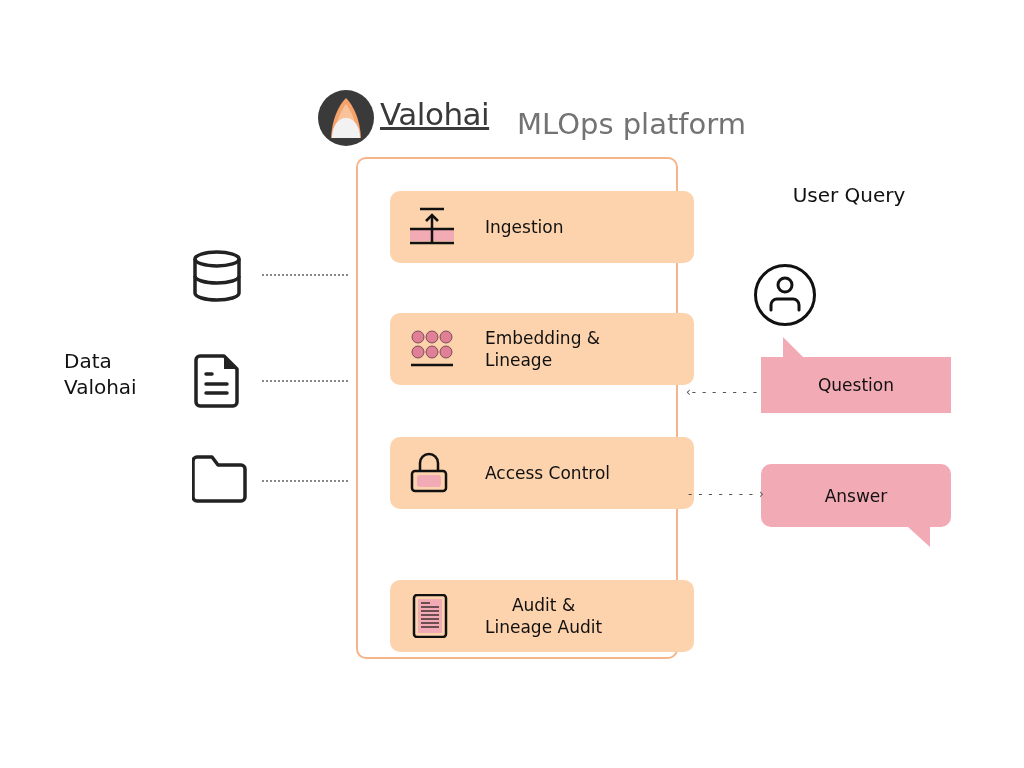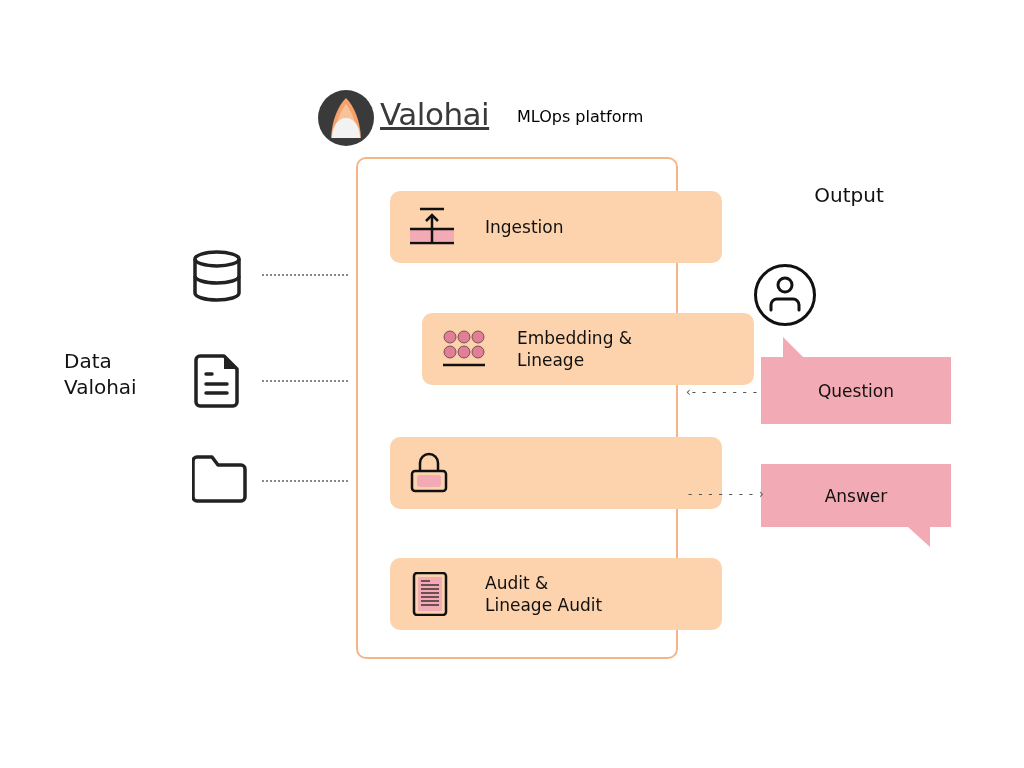--- a/index.html
+++ b/index.html
@@ -1,30 +1,30 @@
 <!DOCTYPE html>
 <html><head>
 <meta charset="utf-8">
 <style>
   html, body { margin:0; padding:0; }
   body { width:1024px; height:768px; background:#ffffff; position:relative; overflow:hidden;
          font-family:"DejaVu Sans", sans-serif; color:#111; }
   .abs { position:absolute; }
   .logo-circle { left:318px; top:90px; width:56px; height:56px; }
   .brand { left:380px; top:96px; font-size:31px; font-weight:500; color:#3a3a3a; letter-spacing:-0.5px;text-decoration:underline; }
-  .subtitle { left:517px; top:107px; font-size:16px; color:#000000; }
+  .subtitle { left:517px; top:107px; font-size:29px; color:#737373; }
   .platform { left:356px; top:157px; width:322px; height:502px; border:2px solid #f6b48a; border-radius:10px; box-sizing:border-box; }
-  .step { left:390px; width:304px; height:72px; background:#fdd3ad; border-radius:10px;padding-left:28px; }
+  .step { left:390px; width:304px; height:72px; background:#fdd3ad; border-radius:10px; }
   .step .icon { position:absolute; left:18px; top:14px; width:48px; height:44px; }
   .step .label { position:absolute; left:95px; top:0; height:100%; display:flex; flex-direction:column; justify-content:center;
                  font-size:17px; line-height:22px; color:#111; }
   .ds-label { left:64px; top:348px; font-size:20px; line-height:26px; }
   .dot-line { border-top:2px dotted #888; height:0; width:86px; left:262px; }
   .uq-title { left:770px; top:182px; width:158px; text-align:center; font-size:20px; line-height:26px; }
-  .bubble { left:761px; width:190px; height:67px; background:#f2abb5; display:flex; align-items:center; justify-content:center; font-size:17px; }
+  .bubble { left:761px; width:190px; height:56px; background:#f2abb5; display:flex; align-items:center; justify-content:center; font-size:17px; }
   .arrow { font-size:12px; color:#555; letter-spacing:1px; }
 </style>
 </head>
 <body>
 
 <svg class="abs logo-circle" viewBox="0 0 56 56">
   <circle cx="28" cy="28" r="28" fill="#3a3a3a"></circle>
   <path d="M28 8 C20 16 14 30 13 48 L43 48 C42 30 36 16 28 8 Z" fill="#f6a26b"></path>
   <path d="M28 14 C22 22 17 34 17 48 L39 48 C39 34 34 22 28 14 Z" fill="#f8c29a"></path>
   <path d="M14 48 C14 36 20 28 28 28 C36 28 42 36 42 48 Z" fill="#f2f2f2"></path>
@@ -41,21 +41,21 @@
     <line x1="2" y1="24" x2="46" y2="24" stroke="#111" stroke-width="2.5"></line>
     <line x1="2" y1="38" x2="46" y2="38" stroke="#111" stroke-width="2.5"></line>
     <line x1="24" y1="10" x2="24" y2="38" stroke="#111" stroke-width="2.5"></line>
     <polyline points="18,16 24,10 30,16" fill="none" stroke="#111" stroke-width="2.5"></polyline>
   </svg>
   <div class="label">
     <span>Ingestion</span>
   </div>
 </div>
 
-<div class="abs step" style="top:313px;margin-left:32px;">
+<div class="abs step" style="top:313px;">
   <svg class="icon" viewBox="0 0 48 44">
     <g fill="#e07f96" stroke="#5a3a40" stroke-width="0.8">
       <circle cx="10" cy="10" r="6"></circle>
         <circle cx="24" cy="10" r="6"></circle>
         <circle cx="38" cy="10" r="6"></circle>
       <circle cx="10" cy="25" r="6"></circle>
         <circle cx="24" cy="25" r="6"></circle>
         <circle cx="38" cy="25" r="6"></circle>
     </g>
     <line x1="3" y1="38" x2="45" y2="38" stroke="#111" stroke-width="2.5"></line>
@@ -65,23 +65,26 @@
     <span>Lineage</span>
   </div>
 </div>
 
 <div class="abs step" style="top:437px;">
   <svg class="icon" viewBox="0 0 48 44">
     <path d="M12 20 V12 A9 9 0 0 1 30 12 V20" fill="none" stroke="#111" stroke-width="2.5"></path>
     <rect x="4" y="20" width="34" height="20" rx="3" fill="#fdd3ad" stroke="#111" stroke-width="2.5"></rect>
     <rect x="9" y="24" width="24" height="12" rx="3" fill="#f2abb5"></rect>
   </svg>
+  <div class="label">
+    <span>Access Control</span>
+  </div>
 </div>
 
-<div class="abs step" style="top:558px;">
+<div class="abs step" style="top:580px;text-align:center;">
   <svg class="icon" viewBox="0 0 48 44">
     <rect x="6" y="1" width="32" height="42" rx="3" fill="#fdd3ad" stroke="#111" stroke-width="2.5"></rect>
     <rect x="10" y="5" width="24" height="34" fill="#f2abb5"></rect>
     <g stroke="#111" stroke-width="1.2">
       <line x1="13" y1="9" x2="22" y2="9"></line>
       <line x1="13" y1="13" x2="31" y2="13"></line>
         <line x1="13" y1="17" x2="31" y2="17"></line>
       <line x1="13" y1="21" x2="31" y2="21"></line>
         <line x1="13" y1="25" x2="31" y2="25"></line>
       <line x1="13" y1="29" x2="31" y2="29"></line>
@@ -118,36 +121,36 @@
   </g>
 </svg>
 <div class="abs dot-line" style="top:380px;"></div>
 
 <svg class="abs" style="left:192px;top:455px;width:56px;height:48px;" viewBox="0 0 56 48">
   <path d="M5 2 H20 L26 10 H49 A4 4 0 0 1 53 14 V42 A4 4 0 0 1 49 46 H5 A4 4 0 0 1 1 42 V6 A4 4 0 0 1 5 2 Z" fill="none" stroke="#222" stroke-width="3.5" stroke-linejoin="round"></path>
 </svg>
 <div class="abs dot-line" style="top:480px;"></div>
 
 <div class="abs uq-title">
-  <div>Output</div>
+  <div>User Query</div>
 </div>
 
 <svg class="abs" style="left:753px;top:263px;width:64px;height:64px;" viewBox="0 0 64 64">
   <circle cx="32" cy="32" r="29.5" fill="none" stroke="#111" stroke-width="3"></circle>
   <circle cx="32" cy="22" r="7" fill="none" stroke="#111" stroke-width="3"></circle>
   <path d="M18 47 V42 A6 6 0 0 1 24 36 H40 A6 6 0 0 1 46 42 V47" fill="none" stroke="#111" stroke-width="3" stroke-linecap="round"></path>
 </svg>
 
 <svg class="abs" style="left:783px;top:337px;width:22px;height:22px;" viewBox="0 0 22 22">
   <polygon points="0,0 0,22 22,22" fill="#f2abb5"></polygon>
 </svg>
 <div class="abs bubble" style="top:357px;">
   <span>Question</span>
 </div>
 <div class="abs arrow" style="left:686px;top:385px;">‹- - - - - - -</div>
 
-<div class="abs bubble" style="top:464px;height:63px;">
+<div class="abs bubble" style="top:464px;height:63px;border-radius:10px;">
   <span>Answer</span>
 </div>
 <svg class="abs" style="left:908px;top:527px;width:22px;height:20px;" viewBox="0 0 22 20">
   <polygon points="0,0 22,0 22,20" fill="#f2abb5"></polygon>
 </svg>
 <div class="abs arrow" style="left:688px;top:487px;">- - - - - - - ›</div>
 
 </body></html>

